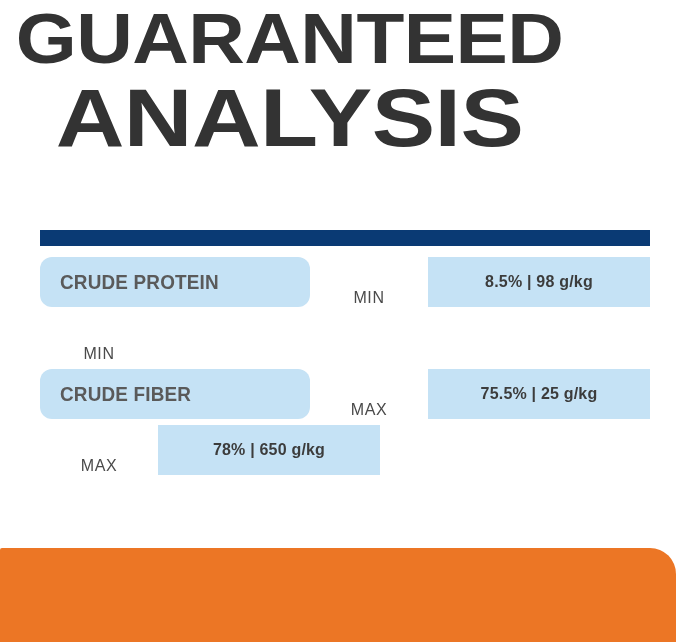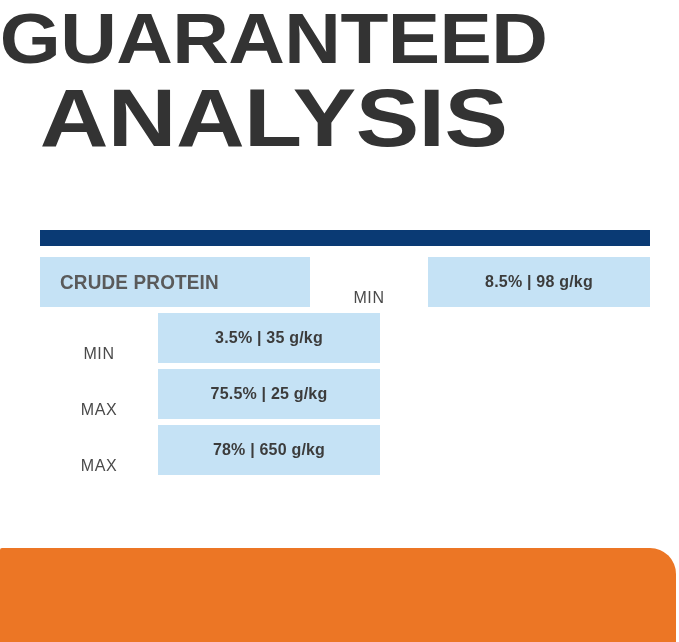--- a/index.html
+++ b/index.html
@@ -19,21 +19,21 @@
     position: relative;
     width: 679px;
     height: 642px;
     background: #ffffff;
     overflow: hidden;
   }
 
   
   .title-block {
     position: absolute;
-    left: 0;
+    left: 16px;
     top: 0;
     width: 547px;
     text-align: center;
     padding-top: 2px;
   }
   .title-line {
     display: block;
     color: #333333;
     font-family: "Liberation Sans", sans-serif;
     font-weight: 700;
@@ -75,20 +75,21 @@
   .row:last-child {
     margin-bottom: 0;
   }
   .cell-label {
     width: 270px;
     background: #c5e2f5;
     display: flex;
     align-items: center;
     padding-left: 20px;
     box-sizing: border-box;
+    border-radius: 12px;
   }
   .cell-label span {
     color: #5a5a5a;
     font-family: "Liberation Sans", sans-serif;
     font-weight: 700;
     font-size: 21px;
     letter-spacing: 0.2px;
     transform: scaleX(0.9);
     transform-origin: left center;
     white-space: nowrap;
@@ -161,26 +162,26 @@
         </div>
         <div class="cell-value">
           <span>8.5% | 98 g/kg</span>
         </div>
       </div>
 
       <div class="row">
         <div class="cell-minmax">
           <span>MIN</span>
         </div>
-        <div class="cell-value">
-          <span>3.5% | 35 g/kg</span>
-        </div>
-      </div>
-
-      <div class="row">
+      </div>
+
+      <div class="row">
+        <div class="cell-label">
+          <span>CRUDE FIBER</span>
+        </div>
         <div class="cell-minmax">
           <span>MAX</span>
         </div>
         <div class="cell-value">
           <span>75.5% | 25 g/kg</span>
         </div>
       </div>
 
       <div class="row">
         <div class="cell-minmax">

